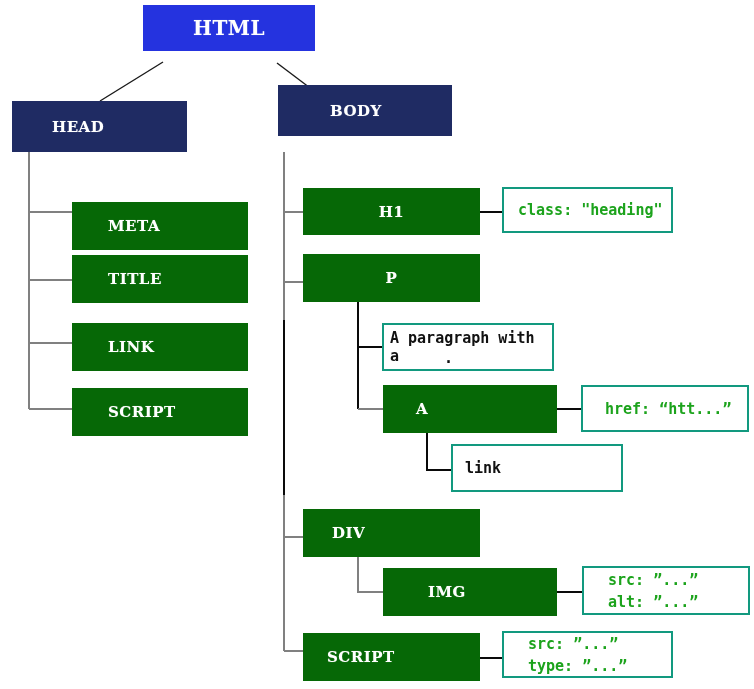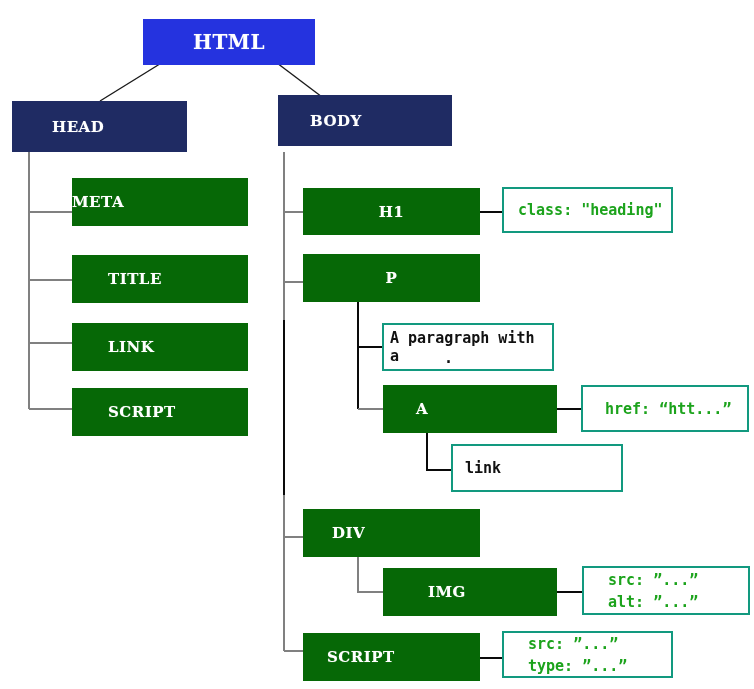--- a/index.html
+++ b/index.html
@@ -67,31 +67,31 @@
     <path class="ln-gray" d="M358 409 H383"></path>
     <path class="ln-black" d="M427 433 V470 H451"></path>
     <path class="ln-gray" d="M358 557 V592 H383"></path>
 
     <path class="ln-black" d="M480 212 H502"></path>
     <path class="ln-black" d="M557 409 H581"></path>
     <path class="ln-black" d="M557 592 H582"></path>
     <path class="ln-black" d="M477 658 H502"></path>
   </svg>
 
-  <div class="node root" style="left:143px;top:19px;width:172px;height:46px;text-align:center;">
+  <div class="node root" style="left:143px;top:5px;width:172px;height:46px;text-align:center;">
     <span>HTML</span>
   </div>
   <div class="node section" style="left:12px;top:101px;width:175px;height:51px;padding-left:40px;">
     <span>HEAD</span>
   </div>
-  <div class="node section" style="left:278px;top:95px;width:174px;height:51px;padding-left:32px;">
+  <div class="node section" style="left:278px;top:85px;width:174px;height:51px;padding-left:52px;">
     <span>BODY</span>
   </div>
 
-  <div class="node element" style="left:72px;top:178px;width:176px;height:48px;">
+  <div class="node element" style="left:72px;top:202px;width:176px;height:48px;padding-left:36px;">
     <span>META</span>
   </div>
   <div class="node element" style="left:72px;top:255px;width:176px;height:48px;padding-left:36px;align-items:center;">
     <span>TITLE</span>
   </div>
   <div class="node element" style="left:72px;top:323px;width:176px;height:48px;padding-left:36px;">
     <span>LINK</span>
   </div>
   <div class="node element" style="left:72px;top:388px;width:176px;height:48px;padding-left:36px;">
     <span>SCRIPT</span>

